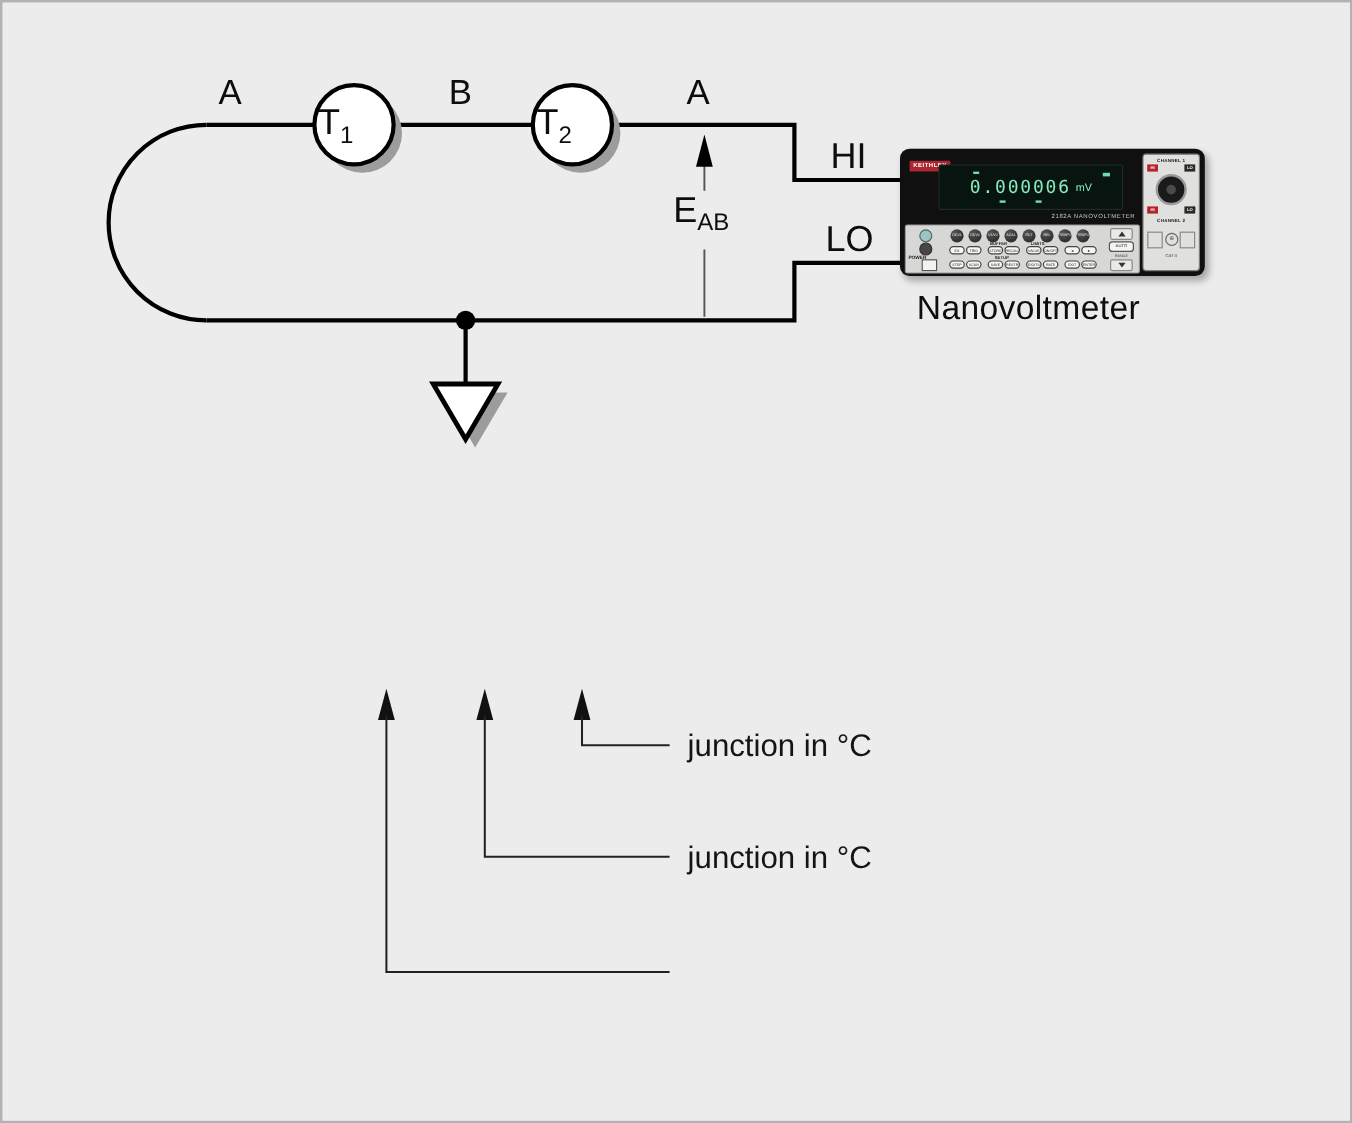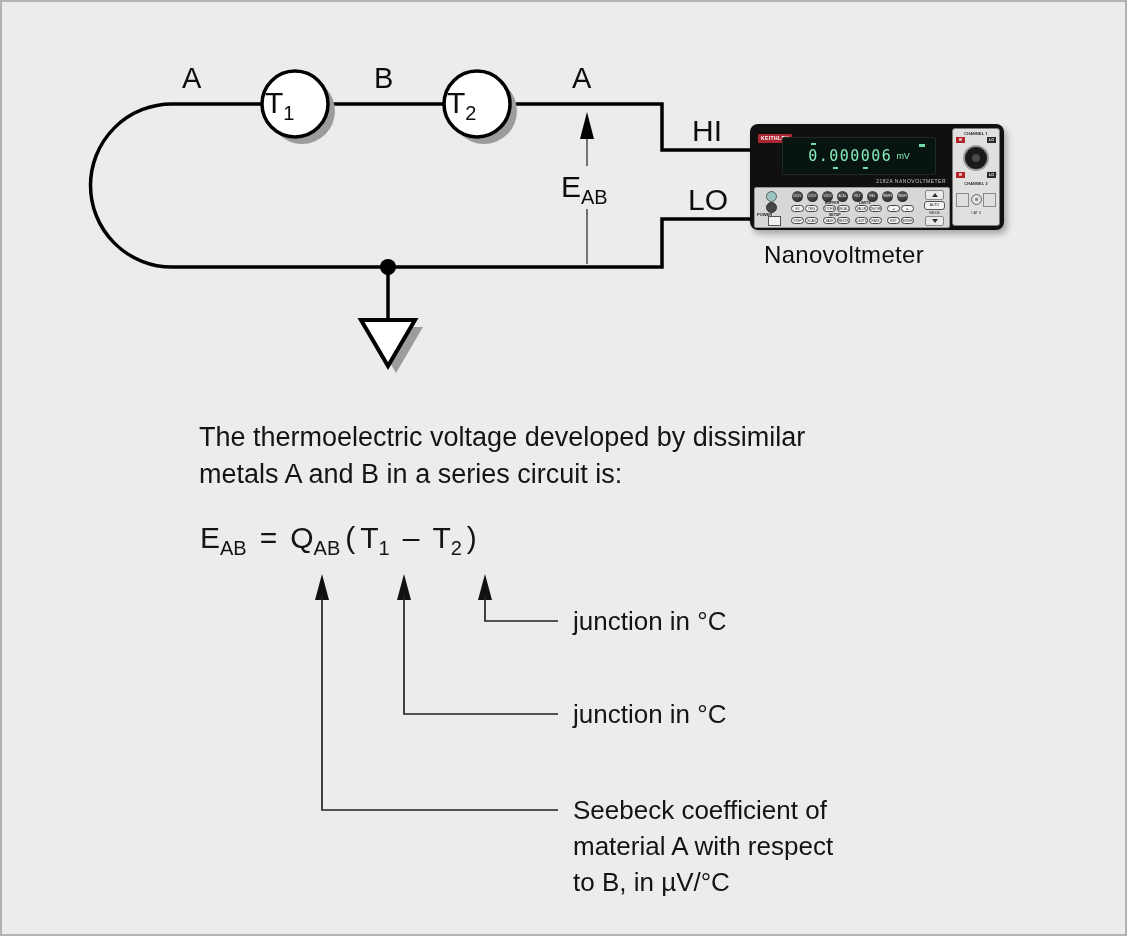--- a/index.html
+++ b/index.html
@@ -9,21 +9,21 @@
     font-family:"Liberation Sans",sans-serif;color:#0d0d0d;
   }
   .lines{position:absolute;left:0;top:0;}
   .lbl{position:absolute;white-space:nowrap;}
   .metal{font-size:29px;}
   .t-label{position:absolute;width:60px;text-align:left;font-size:30px;}
   .t-sub{font-size:20px;vertical-align:-7px;}
   .hi-lo{font-size:30px;}
   .eab-label{position:absolute;font-size:30px;background:#ececec;padding:0 3px;}
   .eab-sub{font-size:20px;vertical-align:-7px;}
-  .caption{font-size:24px;letter-spacing:0.3px;}
+  .caption{font-size:28px;letter-spacing:0.3px;}
   .intro{position:absolute;left:197px;top:417px;font-size:27px;line-height:37px;color:#141414;}
   .equation{position:absolute;left:198px;top:519px;font-size:30px;color:#141414;}
   .eq-sub{font-size:20px;vertical-align:-7px;}
   .eq-op{margin:0 13px;}
   .eq-paren{margin:0 5px;}
   .ann{position:absolute;left:571px;font-size:26px;line-height:36px;color:#141414;}
 
   
   .instrument{position:absolute;left:748px;top:122px;width:254px;height:106px;
     background:#101010;border-radius:8px;box-shadow:3px 4px 6px rgba(0,0,0,0.30);}
@@ -123,21 +123,21 @@
     </g>
   </svg>
 
   <div class="lbl metal" style="left:180px;top:60px">A</div>
   <div class="t-label" style="left:263px;top:84px"><span>T</span><span class="t-sub">1</span></div>
   <div class="lbl metal" style="left:372px;top:60px">B</div>
   <div class="t-label" style="left:445px;top:84px"><span>T</span><span class="t-sub">2</span></div>
   <div class="lbl metal" style="left:570px;top:60px">A</div>
   <div class="lbl hi-lo" style="left:690px;top:112px">HI</div>
   <div class="lbl hi-lo" style="left:686px;top:181px">LO</div>
-  <div class="eab-label" style="left:556px;top:168px"><span>E</span><span class="eab-sub">AB</span></div>
+  <div class="eab-label" style="left:556px;top:157px"><span>E</span><span class="eab-sub">AB</span></div>
 
   <div class="instrument">
     <div class="inst-left">
       <div class="kth-badge">KEITHLEY</div>
       <div class="display-window">
         <span class="vfd">0.000006</span>
         <span class="vfd-unit">mV</span>
         <div class="annun" style="left:28px;top:5px;width:5px;height:2px;"></div>
         <div class="annun" style="right:10px;top:6px;width:6px;height:3px;"></div>
         <div class="annun" style="left:50px;bottom:5px;width:5px;height:2px;"></div>
@@ -233,32 +233,22 @@
         <div class="analog-side l"></div>
         <div class="analog-circ">⊕</div>
         <div class="analog-side r"></div>
       </div>
       <div class="cat-lbl">CAT II</div>
     </div>
   </div>
 
   <div class="lbl caption" style="left:762px;top:239px">Nanovoltmeter</div>
 
-  <div class="intro">
-    <div>The thermoelectric voltage developed by dissimilar</div>
-    <div>metals A and B in a series circuit is:</div>
-  </div>
-
-  <div class="equation"><span><span>E</span><span class="eq-sub">AB</span></span><span class="eq-op">=</span><span><span>Q</span><span class="eq-sub">AB</span></span><span class="eq-paren">(</span><span><span>T</span><span class="eq-sub">1</span></span><span class="eq-op">–</span><span><span>T</span><span class="eq-sub">2</span></span><span class="eq-paren">)</span></div>
+
 
   <div class="ann" style="top:601px">
     <div>junction in °C</div>
   </div>
   <div class="ann" style="top:694px">
     <div>junction in °C</div>
   </div>
-  <div class="ann" style="top:790px">
-    <div>Seebeck coefficient of</div>
-    <div>material A with respect</div>
-    <div>to B, in µV/°C</div>
-  </div>
 
 </div>
 
 </body></html>

